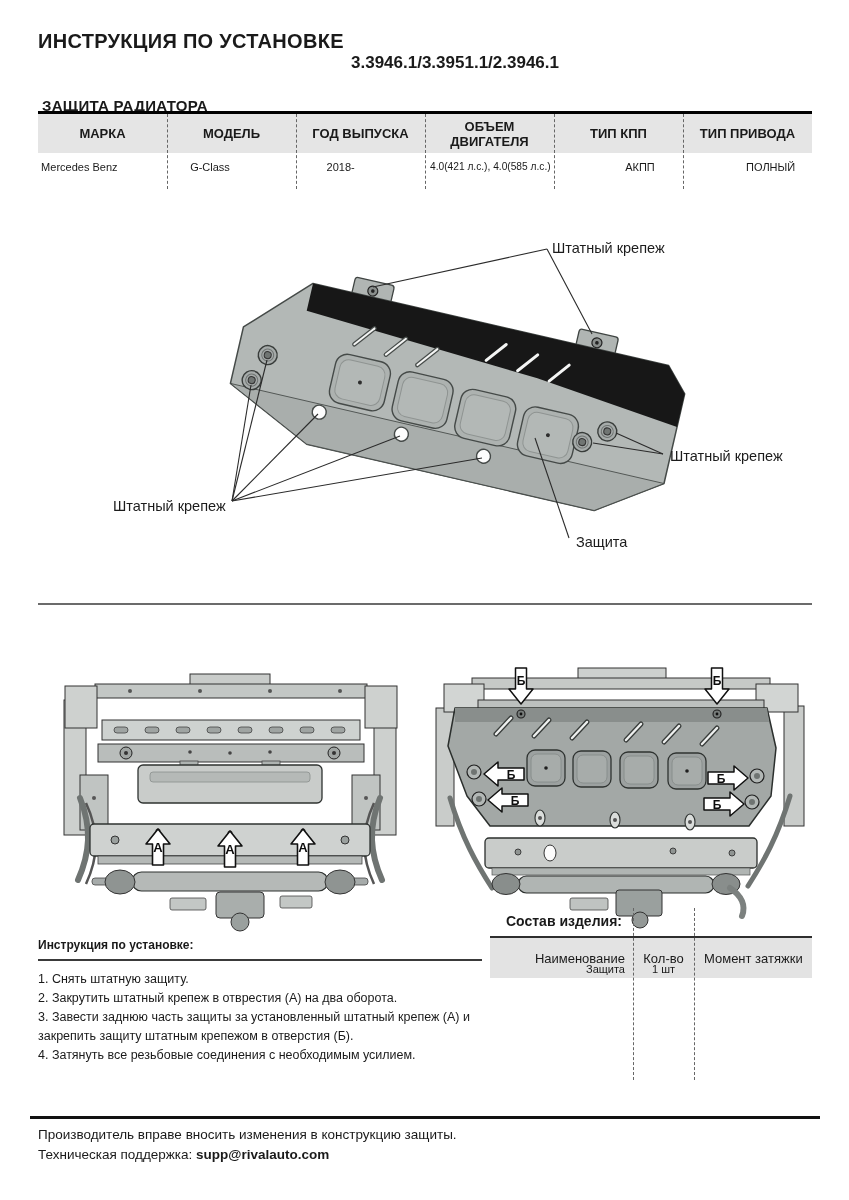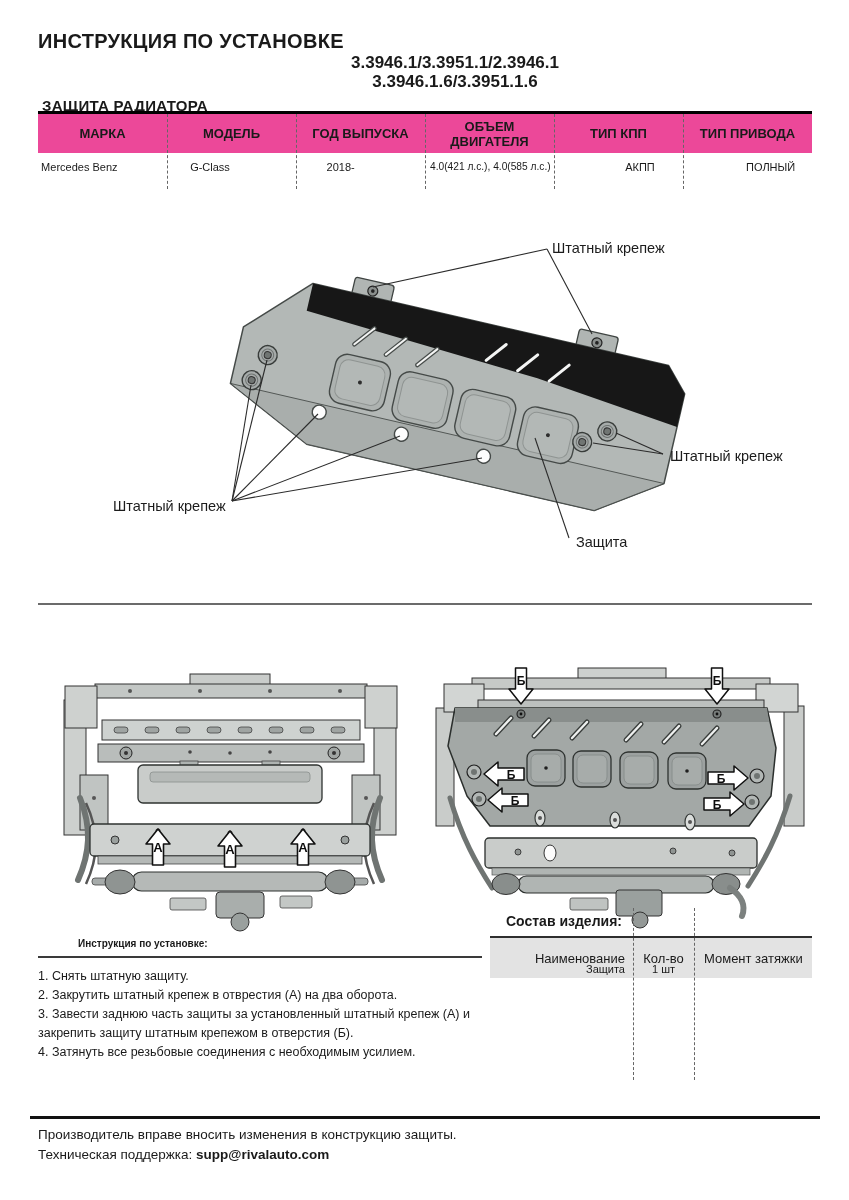--- a/index.html
+++ b/index.html
@@ -7,21 +7,21 @@
         font-family:"Liberation Sans",sans-serif;color:#1a1a1a;}
   .abs{position:absolute;}
 
   
   .doc-title{left:38px;top:30px;font-size:20px;font-weight:600;letter-spacing:.3px;}
   .doc-subtitle{left:42px;top:61px;font-size:15px;font-weight:700;letter-spacing:.3px;margin-top:36px;}
   .partnums{left:290px;top:53px;width:330px;text-align:center;font-weight:700;font-size:17px;line-height:19px;}
 
   
   .vtable{left:38px;top:111px;width:774px;height:75px;border-top:3px solid #000;}
-  .vhead{display:flex;height:39px;background:#ec4899;}
+  .vhead{display:flex;height:39px;background:#e5e5e5;}
   .vhead .cell{width:16.6667%;display:flex;align-items:center;justify-content:center;
                text-align:center;font-size:13px;font-weight:600;line-height:15px;}
   .vrow{display:flex;height:33px;gap:48px;}
   .vrow .cell{width:16.6667%;display:flex;align-items:flex-start;justify-content:center;
               padding-top:8px;box-sizing:border-box;font-size:11px;}
   .vrow .cell.small{font-size:10.2px;white-space:nowrap;}
   .vdash{position:absolute;top:0;height:75px;border-left:1px dashed #666;width:0;}
 
   
   .mid-divider{left:38px;top:603px;width:774px;border-top:2px solid #6b6b6b;height:0;}
@@ -30,21 +30,21 @@
   
   svg{font-family:"Liberation Sans",sans-serif;}
   .diagram{left:30px;top:225px;}
   .photo-left{left:40px;top:648px;}
   .photo-right{left:430px;top:648px;}
   .dlabel{font-size:14.5px;fill:#1c1c1c;}
   .marker-letter{font-size:13px;font-weight:700;fill:#0d0d0d;text-anchor:middle;}
 
   
   .install{left:38px;top:938px;width:444px;}
-  .install-title{font-size:10px;font-weight:700;margin-left:40px;}
+  .install-title{font-size:12px;font-weight:700;}
   .install-rule{border-top:2px solid #3a3a3a;margin-top:7px;margin-bottom:9px;}
   .step{font-size:12.5px;line-height:19px;}
 
   
   .comp{left:490px;top:908px;width:322px;height:172px;}
   .comp-title{position:absolute;left:16px;top:5px;font-size:14px;font-weight:700;}
   .comp-topline{position:absolute;left:0;top:28px;width:322px;border-top:2px solid #2e2e2e;}
   .comp-head{position:absolute;left:0;top:30px;width:322px;height:40px;background:#e3e3e3;display:flex;font-size:13px;}
   .comp-c1{width:143px;display:flex;justify-content:flex-end;align-items:center;padding-right:8px;box-sizing:border-box;}
   .comp-c2{width:61px;display:flex;justify-content:center;align-items:center;}
@@ -59,21 +59,20 @@
 </style>
 </head>
 <body>
 
 <div class="page">
 
   <div class="abs doc-title">ИНСТРУКЦИЯ ПО УСТАНОВКЕ</div>
   <div class="abs doc-subtitle">ЗАЩИТА РАДИАТОРА</div>
   <div class="abs partnums">
     <div>3.3946.1/3.3951.1/2.3946.1</div>
-    <div>3.3946.1.6/3.3951.1.6</div>
   </div>
 
   <div class="abs vtable">
     <div class="vhead">
       <div class="cell">МАРКА</div>
       <div class="cell">МОДЕЛЬ</div>
       <div class="cell">ГОД ВЫПУСКА</div>
       <div class="cell">ОБЪЕМ ДВИГАТЕЛЯ</div>
       <div class="cell">ТИП КПП</div>
       <div class="cell">ТИП ПРИВОДА</div>

